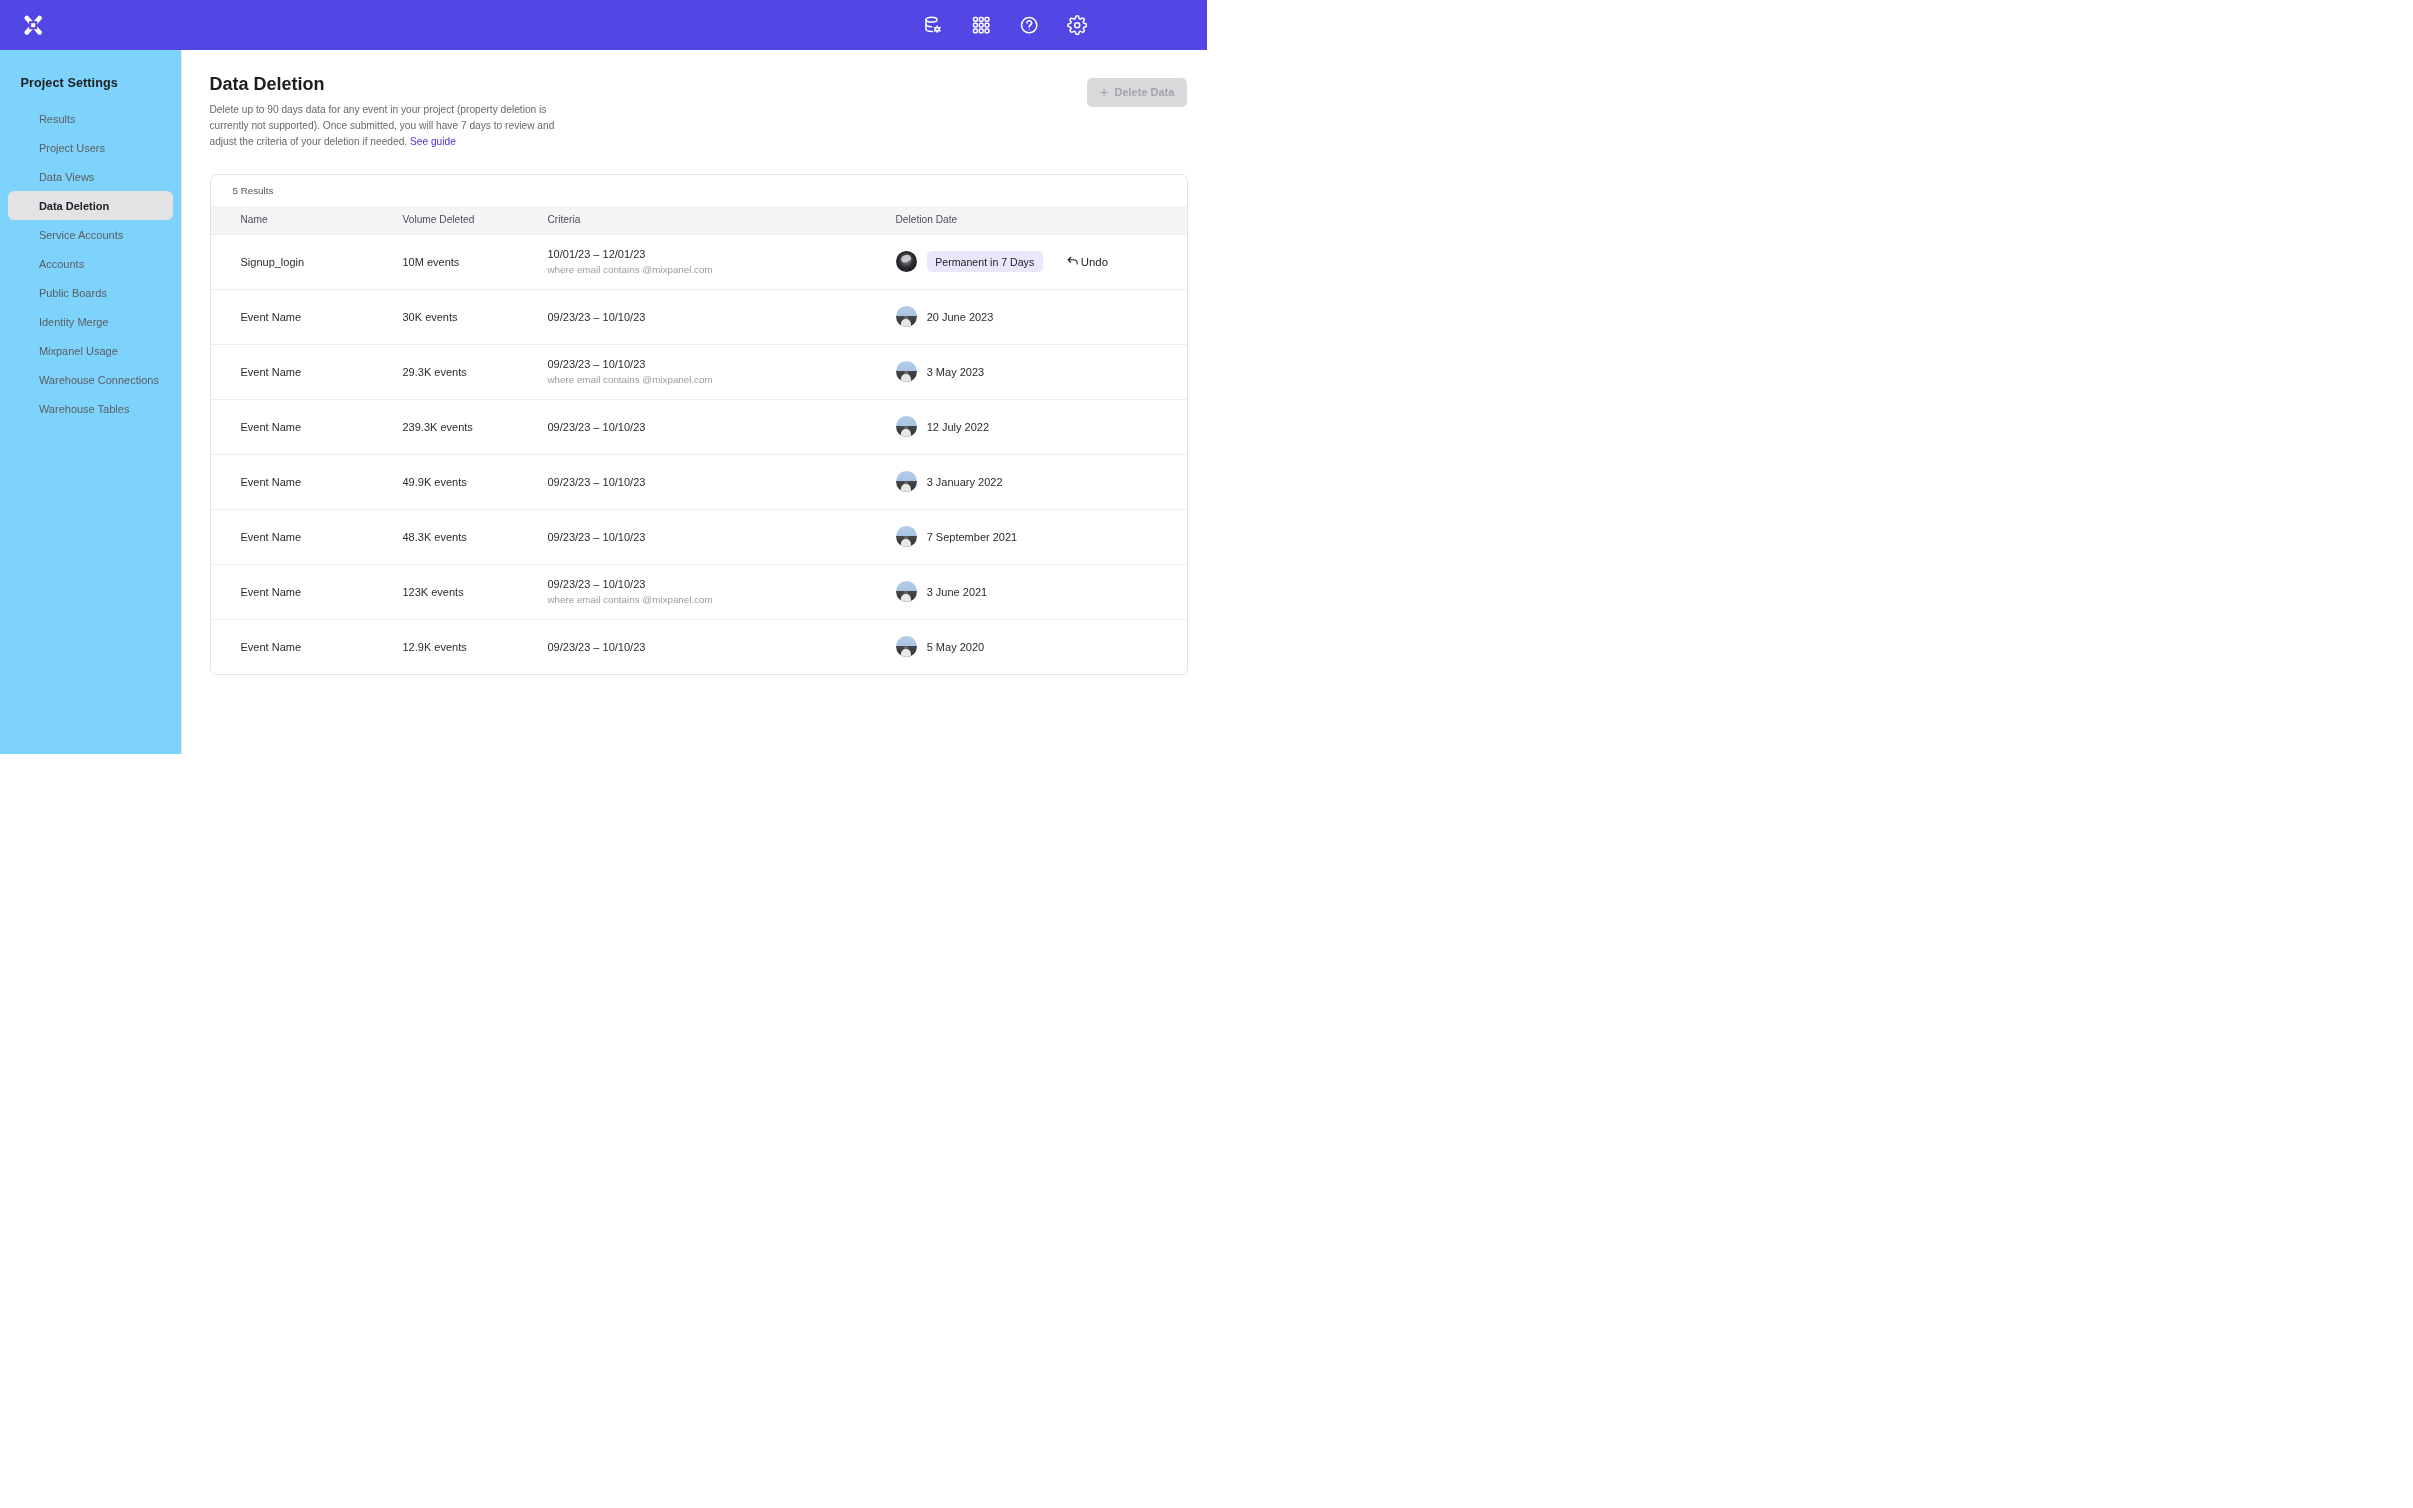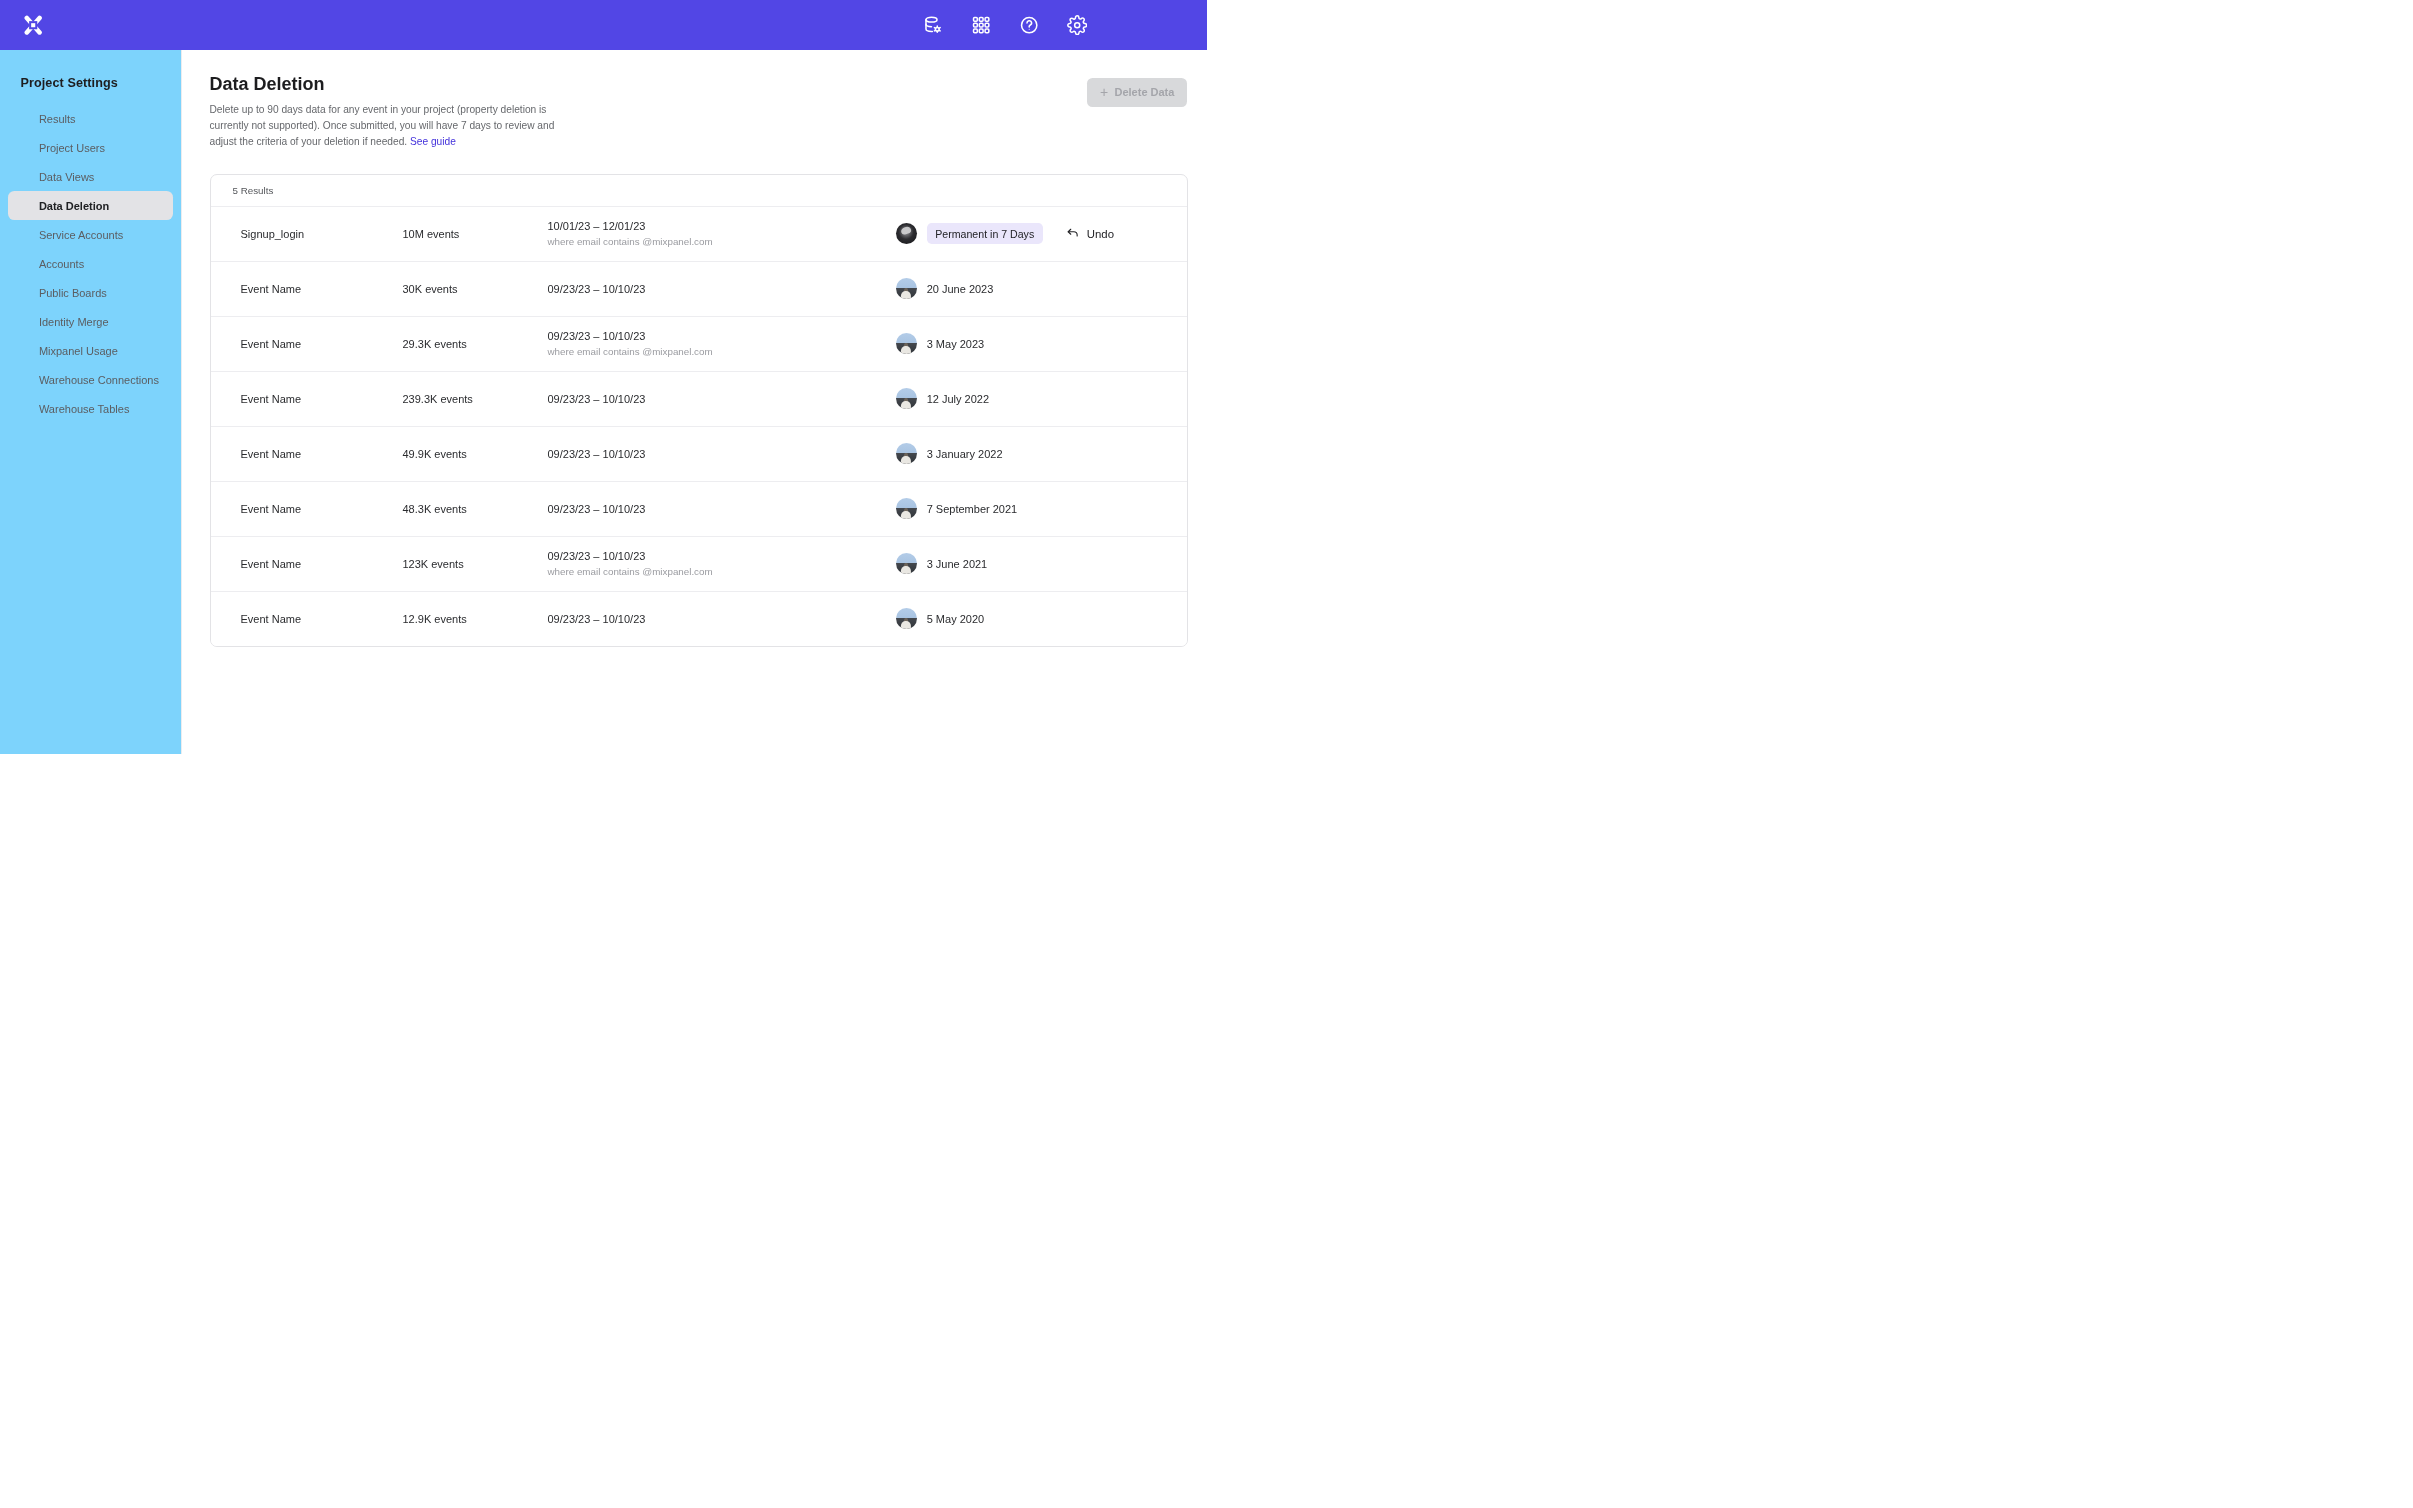--- a/index.html
+++ b/index.html
@@ -67,21 +67,21 @@
   .avatar.photo::after { content:''; position:absolute; left:50%; bottom:-0.8px;
             transform:translateX(-50%); width:10.2px; height:8.6px;
             border-radius:4.7px 4.7px 0 0; background:#e9e7e2; }
   .avatar.dark { background:radial-gradient(circle at 48% 42%, #6e6e72 0 18%, #2c2c30 45%, #141416 100%); }
   .avatar.dark::after { content:''; position:absolute; left:5.5px; top:3.9px; width:10.2px;
             height:7px; border-radius:50% 50% 40% 40%; background:#d9d9db; opacity:.85;
             transform:rotate(-18deg); }
 
   .badge { background:var(--badge_bg,#eae6fb); color:#232327; font-size:10.6px;
            padding:4.7px 8.6px; border-radius:4.7px; white-space:nowrap; }
-  .undo-btn { display:flex; align-items:center; gap:7px; margin-left:23.6px;
+  .undo-btn { display:flex; align-items:center; gap:1px; margin-left:23.6px;
               background:none; border:none; font-family:inherit; font-size:11.4px;
               color:#232327; cursor:pointer; }
   .undo-btn svg { stroke:#232327; fill:none; stroke-width:2; stroke-linecap:round; stroke-linejoin:round; }
   .date-text { white-space:nowrap; }
 </style>
 </head>
 <body>
 
 <header class="topbar">
   <div class="logo-wrap">
@@ -176,20 +176,26 @@
     <span>Delete up to 90 days data for any event in your project (property deletion is currently not supported). Once submitted, you will have 7 days to review and adjust the criteria of your deletion if needed.</span>
     <a class="see-guide">See guide</a>
   </p>
   <button class="delete-btn" disabled="">
     <span class="plus">+</span>
     <span>Delete Data</span>
   </button>
 
   <section class="card">
     <div class="results-bar">5 Results</div>
+    <div class="thead">
+      <div class="col-name">Name</div>
+      <div class="col-volume">Volume Deleted</div>
+      <div class="col-criteria">Criteria</div>
+      <div class="col-deletion">Deletion Date</div>
+    </div>
     <div id="table-body">
         <div class="trow">
     <div class="col-name">Signup_login</div>
     <div class="col-volume">10M events</div>
     <div class="col-criteria">
       <div class="crit-main">10/01/23 – 12/01/23</div>
       <div class="crit-sub">where email contains @mixpanel.com</div>
     </div>
     <div class="col-deletion">
       <span class="avatar dark"></span>

